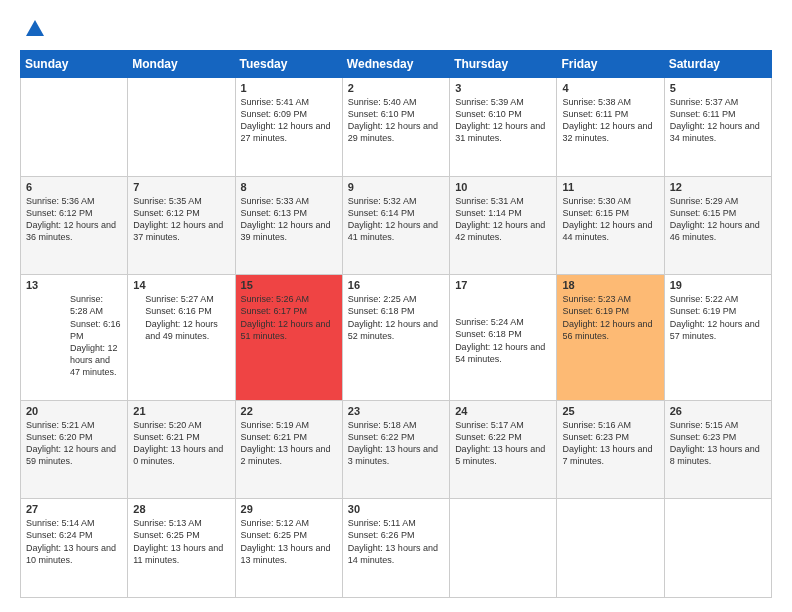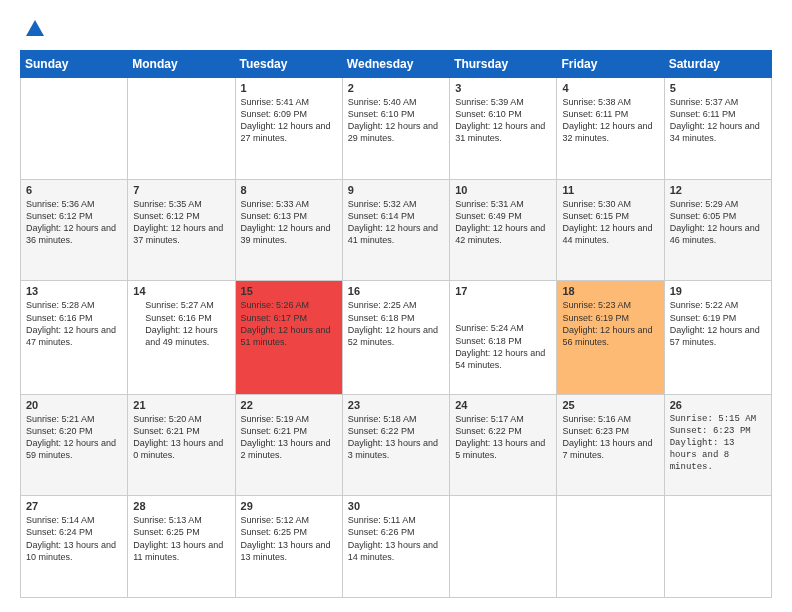--- a/index.html
+++ b/index.html
@@ -192,40 +192,40 @@
           </td>
           <td style="background-color: rgb(245, 245, 245);">
             <span class="day-num">9</span>
             <div class="day-info" style="white-space: pre-line;">Sunrise: 5:32 AM
 Sunset: 6:14 PM
 Daylight: 12 hours and 41 minutes.</div>
           </td>
           <td style="background-color: rgb(245, 245, 245); margin-top: 20px;">
             <span class="day-num">10</span>
             <div class="day-info" style="white-space: pre-line;">Sunrise: 5:31 AM
-Sunset: 6:49 PM
+Sunset: 1:14 PM
 Daylight: 12 hours and 42 minutes.</div>
           </td>
           <td style="background-color: rgb(245, 245, 245);">
             <span class="day-num">11</span>
             <div class="day-info" style="white-space: pre-line;">Sunrise: 5:30 AM
 Sunset: 6:15 PM
 Daylight: 12 hours and 44 minutes.</div>
           </td>
           <td style="background-color: rgb(245, 245, 245);">
             <span class="day-num">12</span>
             <div class="day-info" style="white-space: pre-line;">Sunrise: 5:29 AM
-Sunset: 6:05 PM
+Sunset: 6:15 PM
 Daylight: 12 hours and 46 minutes.</div>
           </td>
         </tr>
         <tr style="background-color: rgb(255, 255, 255);">
           <td style="background-color: rgb(255, 255, 255);">
             <span class="day-num">13</span>
-            <div class="day-info" style="white-space: pre-line;">Sunrise: 5:28 AM
+            <div class="day-info" style="white-space: pre-line; margin-left: 44px;">Sunrise: 5:28 AM
 Sunset: 6:16 PM
 Daylight: 12 hours and 47 minutes.</div>
           </td>
           <td style="background-color: rgb(255, 255, 255);">
             <span class="day-num">14</span>
             <div class="day-info" style="white-space: pre-line; margin-left: 12px;">Sunrise: 5:27 AM
 Sunset: 6:16 PM
 Daylight: 12 hours and 49 minutes.</div>
           </td>
           <td style="background-color: #ef4444;">
@@ -291,21 +291,21 @@
 Daylight: 13 hours and 5 minutes.</div>
           </td>
           <td style="background-color: rgb(245, 245, 245);">
             <span class="day-num">25</span>
             <div class="day-info" style="white-space: pre-line;">Sunrise: 5:16 AM
 Sunset: 6:23 PM
 Daylight: 13 hours and 7 minutes.</div>
           </td>
           <td style="background-color: rgb(245, 245, 245);">
             <span class="day-num">26</span>
-            <div class="day-info" style="white-space: pre-line; font-family: Liberation Mono, monospace;">Sunrise: 5:15 AM
+            <div class="day-info" style="white-space: pre-line;">Sunrise: 5:15 AM
 Sunset: 6:23 PM
 Daylight: 13 hours and 8 minutes.</div>
           </td>
         </tr>
         <tr style="background-color: rgb(255, 255, 255);">
           <td style="background-color: rgb(255, 255, 255);">
             <span class="day-num">27</span>
             <div class="day-info" style="white-space: pre-line;">Sunrise: 5:14 AM
 Sunset: 6:24 PM
 Daylight: 13 hours and 10 minutes.</div>

